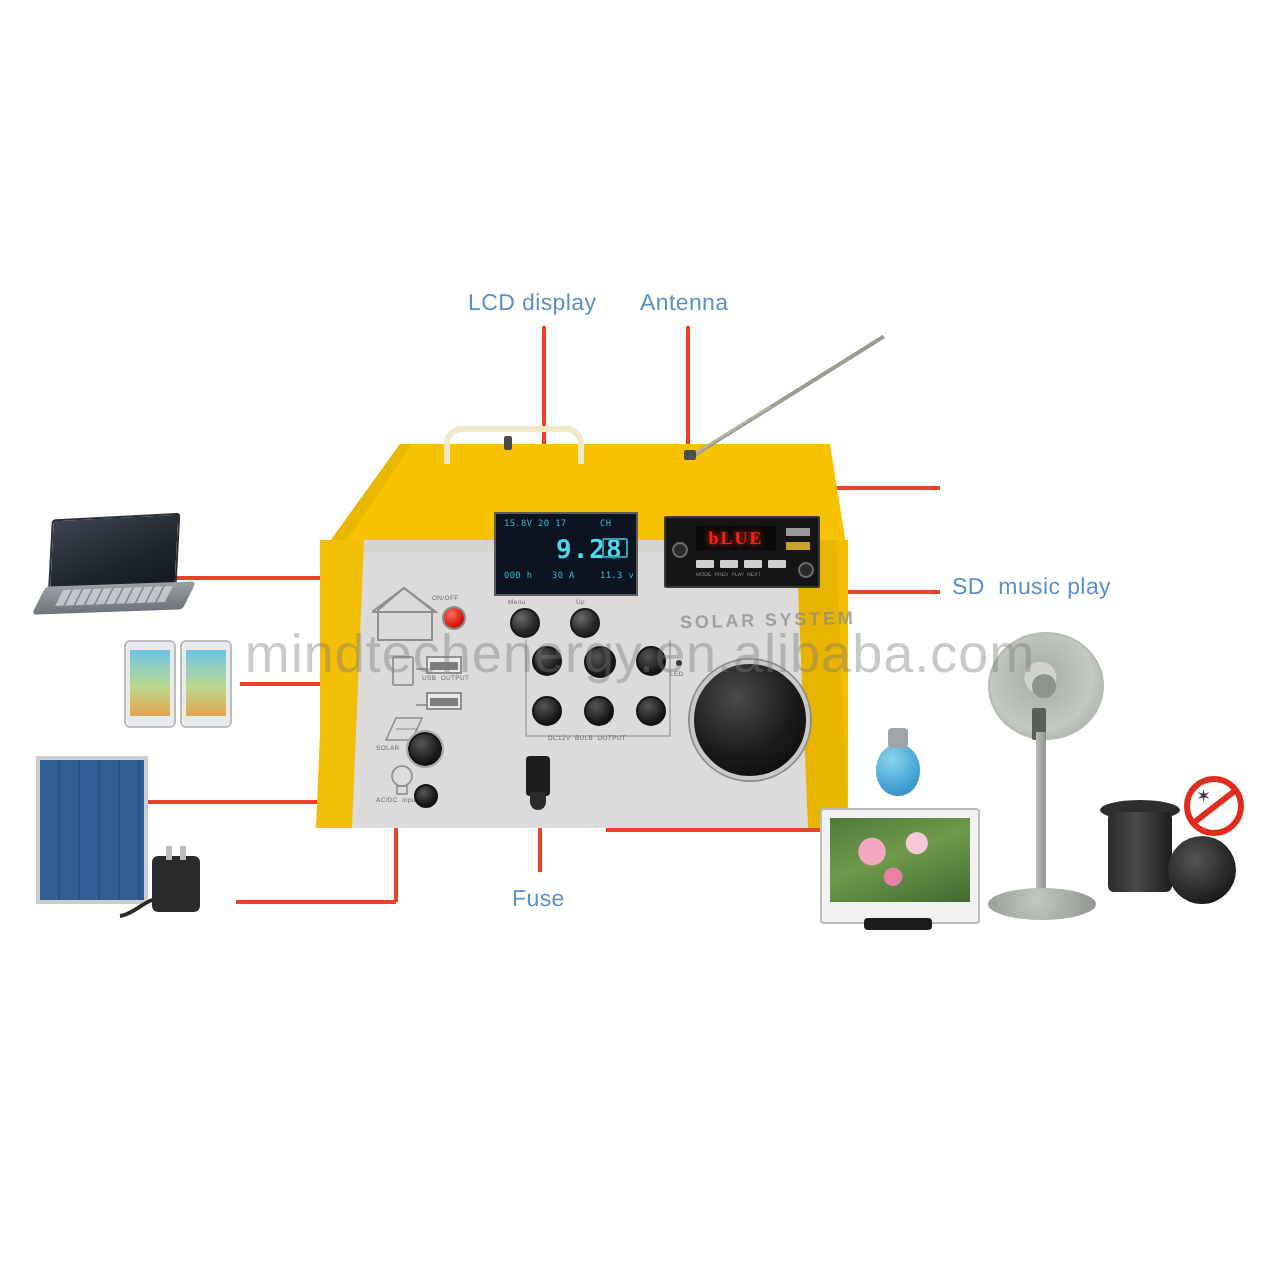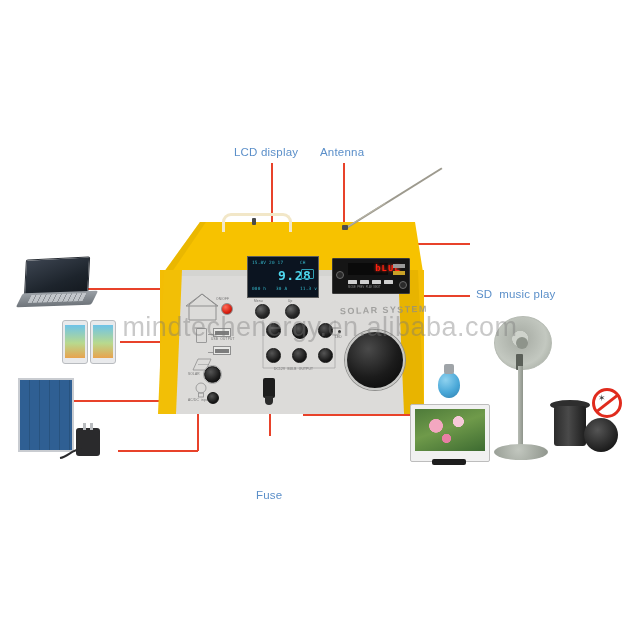--- a/index.html
+++ b/index.html
@@ -45,22 +45,22 @@
   .lcd-ico{position:absolute;border:.8px solid #2f9fb3;}
 
   
   .mp3{
     position:absolute;background:#151515;border:1px solid #3a3a3a;border-radius:1px;
   }
   .mp3-led{
     position:absolute;background:#0a0a0a;display:flex;align-items:center;justify-content:center;
   }
   .mp3-led span{
-    color:#ff1f0f;font-family:Liberation Mono, monospace;font-size:9px;
-    font-weight:bold;letter-spacing:1px;text-shadow:0 0 3px #ff3b1f;padding-left:40px;
+    color:#ff1f0f;font-family:Liberation Serif, serif;font-size:9px;
+    font-weight:bold;letter-spacing:1px;text-shadow:0 0 3px #ff3b1f;
   }
   .mp3-btn{position:absolute;background:#cfcfcf;border-radius:.5px;}
   .mp3-knob{position:absolute;background:#2a2a2a;border:1px solid #6a6a6a;border-radius:50%;}
   .mp3-usb{position:absolute;background:#9a9a9a;}
   .mp3-sd{position:absolute;background:#c9a227;}
   .mp3-txt{
     position:absolute;color:#8d8d8d;font-size:2.6px;white-space:pre;
     font-family:"Liberation Sans",sans-serif;
   }
 
@@ -189,21 +189,21 @@
   <div class="abs lead-v" style="left:197px;top:288px;height:163px;"></div>
 
   <div class="abs lead-v" style="left:269px;top:388px;height:48px;"></div>
 
   <div class="abs lead-v" style="left:303px;top:390px;height:26px;"></div>
   <div class="abs lead-h" style="left:303px;top:414px;width:110px;"></div>
 
   <div class="abs label" style="left:234px;top:146px;">LCD display</div>
   <div class="abs label" style="left:320px;top:146px;">Antenna</div>
   <div class="abs label" style="left:476px;top:288px;">SD  music play</div>
-  <div class="abs label" style="left:256px;top:444px;margin-top:45px;">Fuse</div>
+  <div class="abs label" style="left:256px;top:444px;">Fuse</div>
 
   <svg class="abs" style="left:150px;top:222px;" width="275" height="52">
     <polygon points="14,50 50,0 265,0 273,50" fill="#f7c200"></polygon>
     <polygon points="14,50 50,0 56,0 22,50" fill="#e0ae00" opacity=".55"></polygon>
   </svg>
 
   <div class="abs" style="left:160px;top:270px;width:264px;height:142px;background:#f3bd04;"></div>
 
   <svg class="abs" style="left:158px;top:268px;" width="40" height="148">
     <polygon points="6,2 24,2 18,146 0,146" fill="#f2bf06"></polygon>

